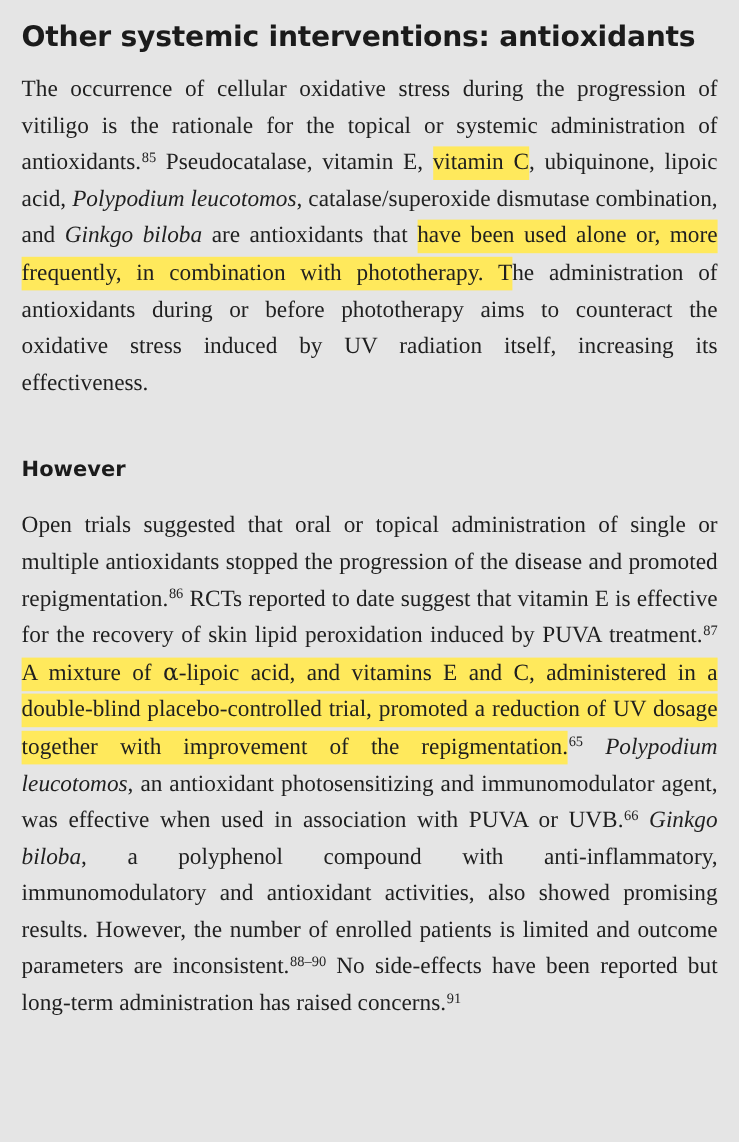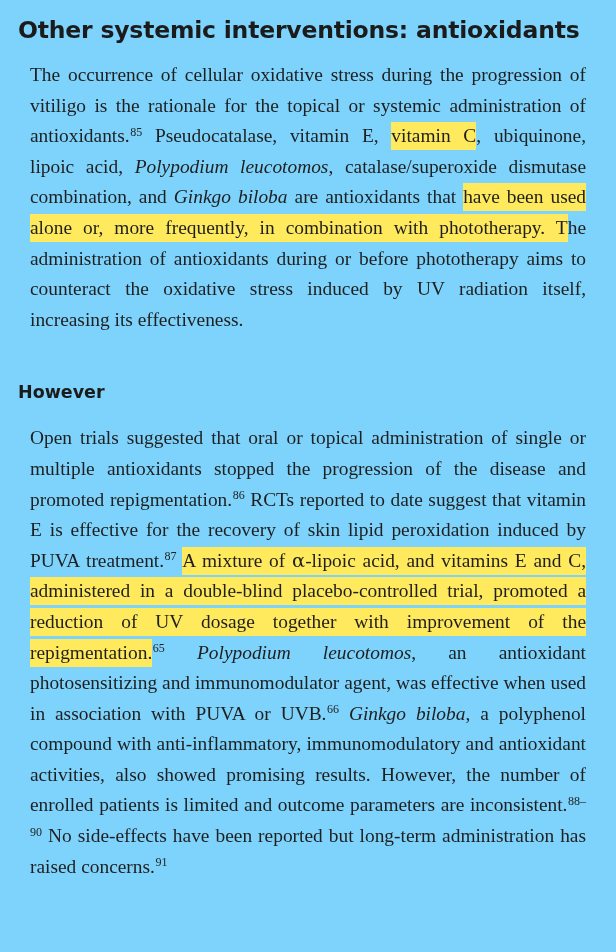--- a/index.html
+++ b/index.html
@@ -16,21 +16,21 @@
     color: #1a1a1a;
     -webkit-font-smoothing: antialiased;
   }
 
   .page {
     position: relative;
     width: 616px;
     height: 952px;
     box-sizing: border-box;
     padding: 0 18px;
-    background: #7dd3fc;
+    background: #e5e5e5;
   }
 
   
   .h-main {
     font-family: "DejaVu Sans", "Liberation Sans", sans-serif;
     font-weight: bold;
     font-size: 23.5px;
     letter-spacing: -0.2px;
     color: #1b1b1b;
     margin: 0;
@@ -49,21 +49,21 @@
   }
 
   
   .para {
     font-family: "Liberation Serif", "DejaVu Serif", serif;
     font-size: 19.4px;
     line-height: 30.6px;
     text-align: justify;
     text-justify: inter-word;
     color: #1f1f1f;
-    margin: 12px;
+    margin: 0;
     hyphens: manual;
   }
 
   .para.p1 { margin-top: 16px; }
   .sub-wrap { margin-top: 46px; }
   .para.p2 { margin-top: 20px; }
 
   
   .para > .lastline { display: inline; }
 

